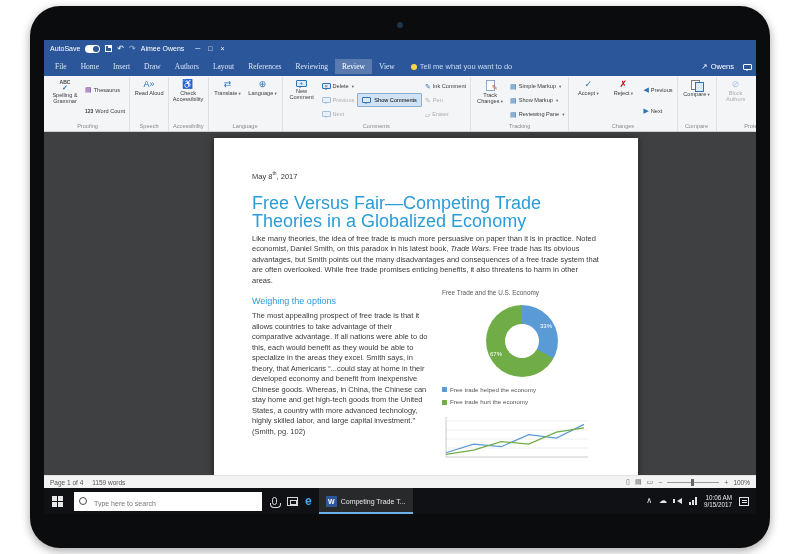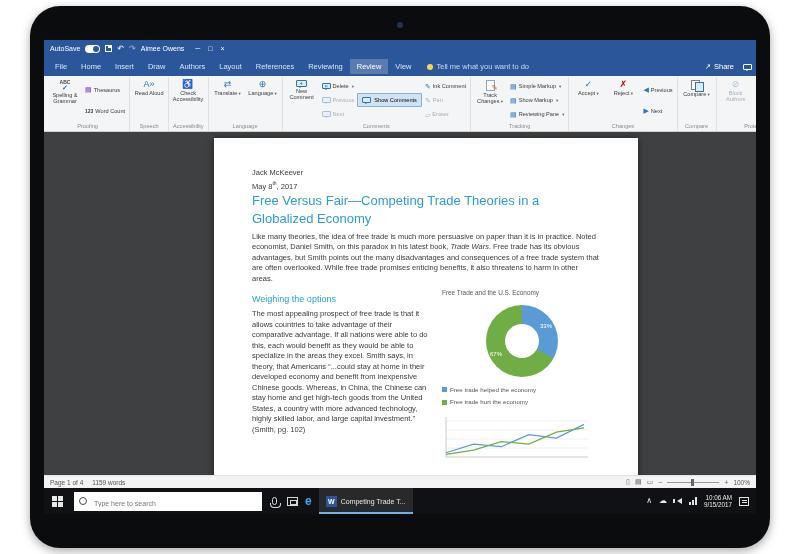--- a/index.html
+++ b/index.html
@@ -17,21 +17,21 @@
   .tgl::after { content:""; position:absolute; right:1px; top:1px; width:6px; height:6px; border-radius:50%; background:#2b579a; }
   .ic-save { width:7px; height:7px; border:1px solid #fff; position:relative; }
   .ic-save::after { content:""; position:absolute; top:0; left:2px; width:3px; height:2px; background:#fff; }
   .tb-ic { font-size:8px; line-height:8px; }
   .dim { opacity:.55; }
   .tb-title { flex:1; text-align:center; font-size:7.5px; white-space:nowrap; overflow:hidden; }
   .winctl { display:flex; align-items:center; gap:8px; font-size:7px; margin-left:6px; }
 
   
   .tabs { height:19px; flex:0 0 19px; background:#2b579a; color:#d9e3f5; display:flex; align-items:center; font-size:7.5px; padding:0 4px; }
-  .tab { padding:3px 7px; white-space:nowrap; }
+  .tab { padding:3px 7px; white-space:nowrap;font-family:Liberation Serif, serif; }
   .tab.active { background:rgba(255,255,255,.22); color:#fff; }
   .tellme { display:flex; align-items:center; gap:3px; margin-left:9px; color:#c9d8f0; white-space:nowrap; }
   .bulb { width:6px; height:6px; border-radius:50%; background:#ffd34d; }
   .tabs-right { margin-left:auto; display:flex; align-items:center; gap:9px; color:#fff; }
   .share { display:flex; align-items:center; gap:3px; }
   .bub { position:relative; width:9px; height:6px; border:1px solid #2e74b5; border-radius:1px; background:#ddebf7; }
   .bub::after { content:""; position:absolute; left:1px; bottom:-4px; width:0; height:0; border:2px solid transparent; border-top-color:#2e74b5; }
   .bub-w { border-color:#fff; background:transparent; }
   .bub-w::after { border-top-color:#fff; }
 
@@ -63,21 +63,21 @@
   .ic-track::after { content:"✎"; position:absolute; right:-4px; bottom:-2px; font-size:7px; color:#c55a11; }
   .ic-cmp { position:relative; width:11px; height:10px; }
   .ic-cmp::before { content:""; position:absolute; left:0; top:0; width:7px; height:8px; border:1px solid #7f7f7f; background:#fff; }
   .ic-cmp::after { content:""; position:absolute; left:4px; top:2px; width:7px; height:8px; border:1px solid #2e74b5; background:#ddebf7; }
 
   
   .docarea { flex:1; position:relative; background:#3e4042; overflow:hidden; }
   .page { position:absolute; left:170px; top:6px; width:424px; height:430px; background:#fff; box-shadow:0 1px 7px rgba(0,0,0,.55); padding:30px 38px; font-size:7.5px; line-height:10.5px; color:#3a3a3a; }
   .hdr { line-height:10px; }
   .hdr sup { font-size:5px; }
-  .doc-title { font-size:13px; line-height:18px; color:#2b9cd8; }
+  .doc-title { margin-top:12px; font-size:18px; line-height:18px; color:#2b9cd8; }
   .h2 { margin-top:10px; font-size:9px; line-height:11px; color:#2b9cd8; }
   .para { margin:4px 0 0 0; }
   .narrow { width:182px; }
   .chart { position:absolute; right:36px; top:150px; width:160px; font-size:6.2px; color:#555; }
   .ctitle { font-size:6.4px; color:#595959; margin-bottom:4px; }
   .donut-wrap { position:relative; width:160px; height:78px; }
   .donut { position:absolute; left:50%; top:2px; transform:translateX(-50%); width:72px; height:72px; border-radius:50%; }
   .donut::after { content:""; position:absolute; left:50%; top:50%; transform:translate(-50%,-50%); width:34px; height:34px; border-radius:50%; background:#fff; }
   .pct { position:absolute; color:#fff; font-size:6px; }
   .p1 { left:98px; top:18px; }
@@ -154,21 +154,21 @@
         <span class="tab">Reviewing</span>
         <span class="tab active">Review</span>
         <span class="tab">View</span>
         <span class="tellme">
           <span class="bulb"></span>
           <span>Tell me what you want to do</span>
         </span>
         <span class="tabs-right">
           <span class="share">
             <span>↗</span>
-            <span>Share</span>
+            <span>Owens</span>
           </span>
           <span class="bub bub-w"></span>
         </span>
       </div>
 
       <div class="ribbon">
 
         <div class="rgroup">
           <div class="rbody">
             <div class="rbtn lg">
@@ -334,21 +334,20 @@
               <span class="rlabel">Restrict Editing</span>
             </div>
           </div>
           <div class="rname">Protect</div>
         </div>
 
       </div>
 
       <div class="docarea">
         <div class="page">
-          <div class="hdr">Jack McKeever</div>
           <div class="hdr"><span>May 8</span><sup>th</sup><span>, 2017</span></div>
           <div class="doc-title">Free Versus Fair—Competing Trade Theories in a Globalized Economy</div>
           <p class="para"><span>Like many theories, the idea of free trade is much more persuasive on paper than it is in practice. Noted economist, Daniel Smith, on this paradox in his latest book, </span><i>Trade Wars</i><span>. Free trade has its obvious advantages, but Smith points out the many disadvantages and consequences of a free trade system that are often overlooked. While free trade promises enticing benefits, it also threatens to harm in other areas.</span></p>
           <div class="h2 narrow">Weighing the options</div>
           <p class="para narrow">The most appealing prospect of free trade is that it allows countries to take advantage of their comparative advantage. If all nations were able to do this, each would benefit as they would be able to specialize in the areas they excel. Smith says, in theory, that Americans “...could stay at home in their developed economy and benefit from inexpensive Chinese goods. Whereas, in China, the Chinese can stay home and get high-tech goods from the United States, a country with more advanced technology, highly skilled labor, and large capital investment.” (Smith, pg. 102)</p>
 
           <div class="chart">
             <div class="ctitle">Free Trade and the U.S. Economy</div>
             <div class="donut-wrap">
               <div class="donut" style="background: conic-gradient(rgb(91, 155, 213) 0deg, rgb(91, 155, 213) 33%, rgb(112, 173, 71) 33%, rgb(112, 173, 71) 100%);"></div>

